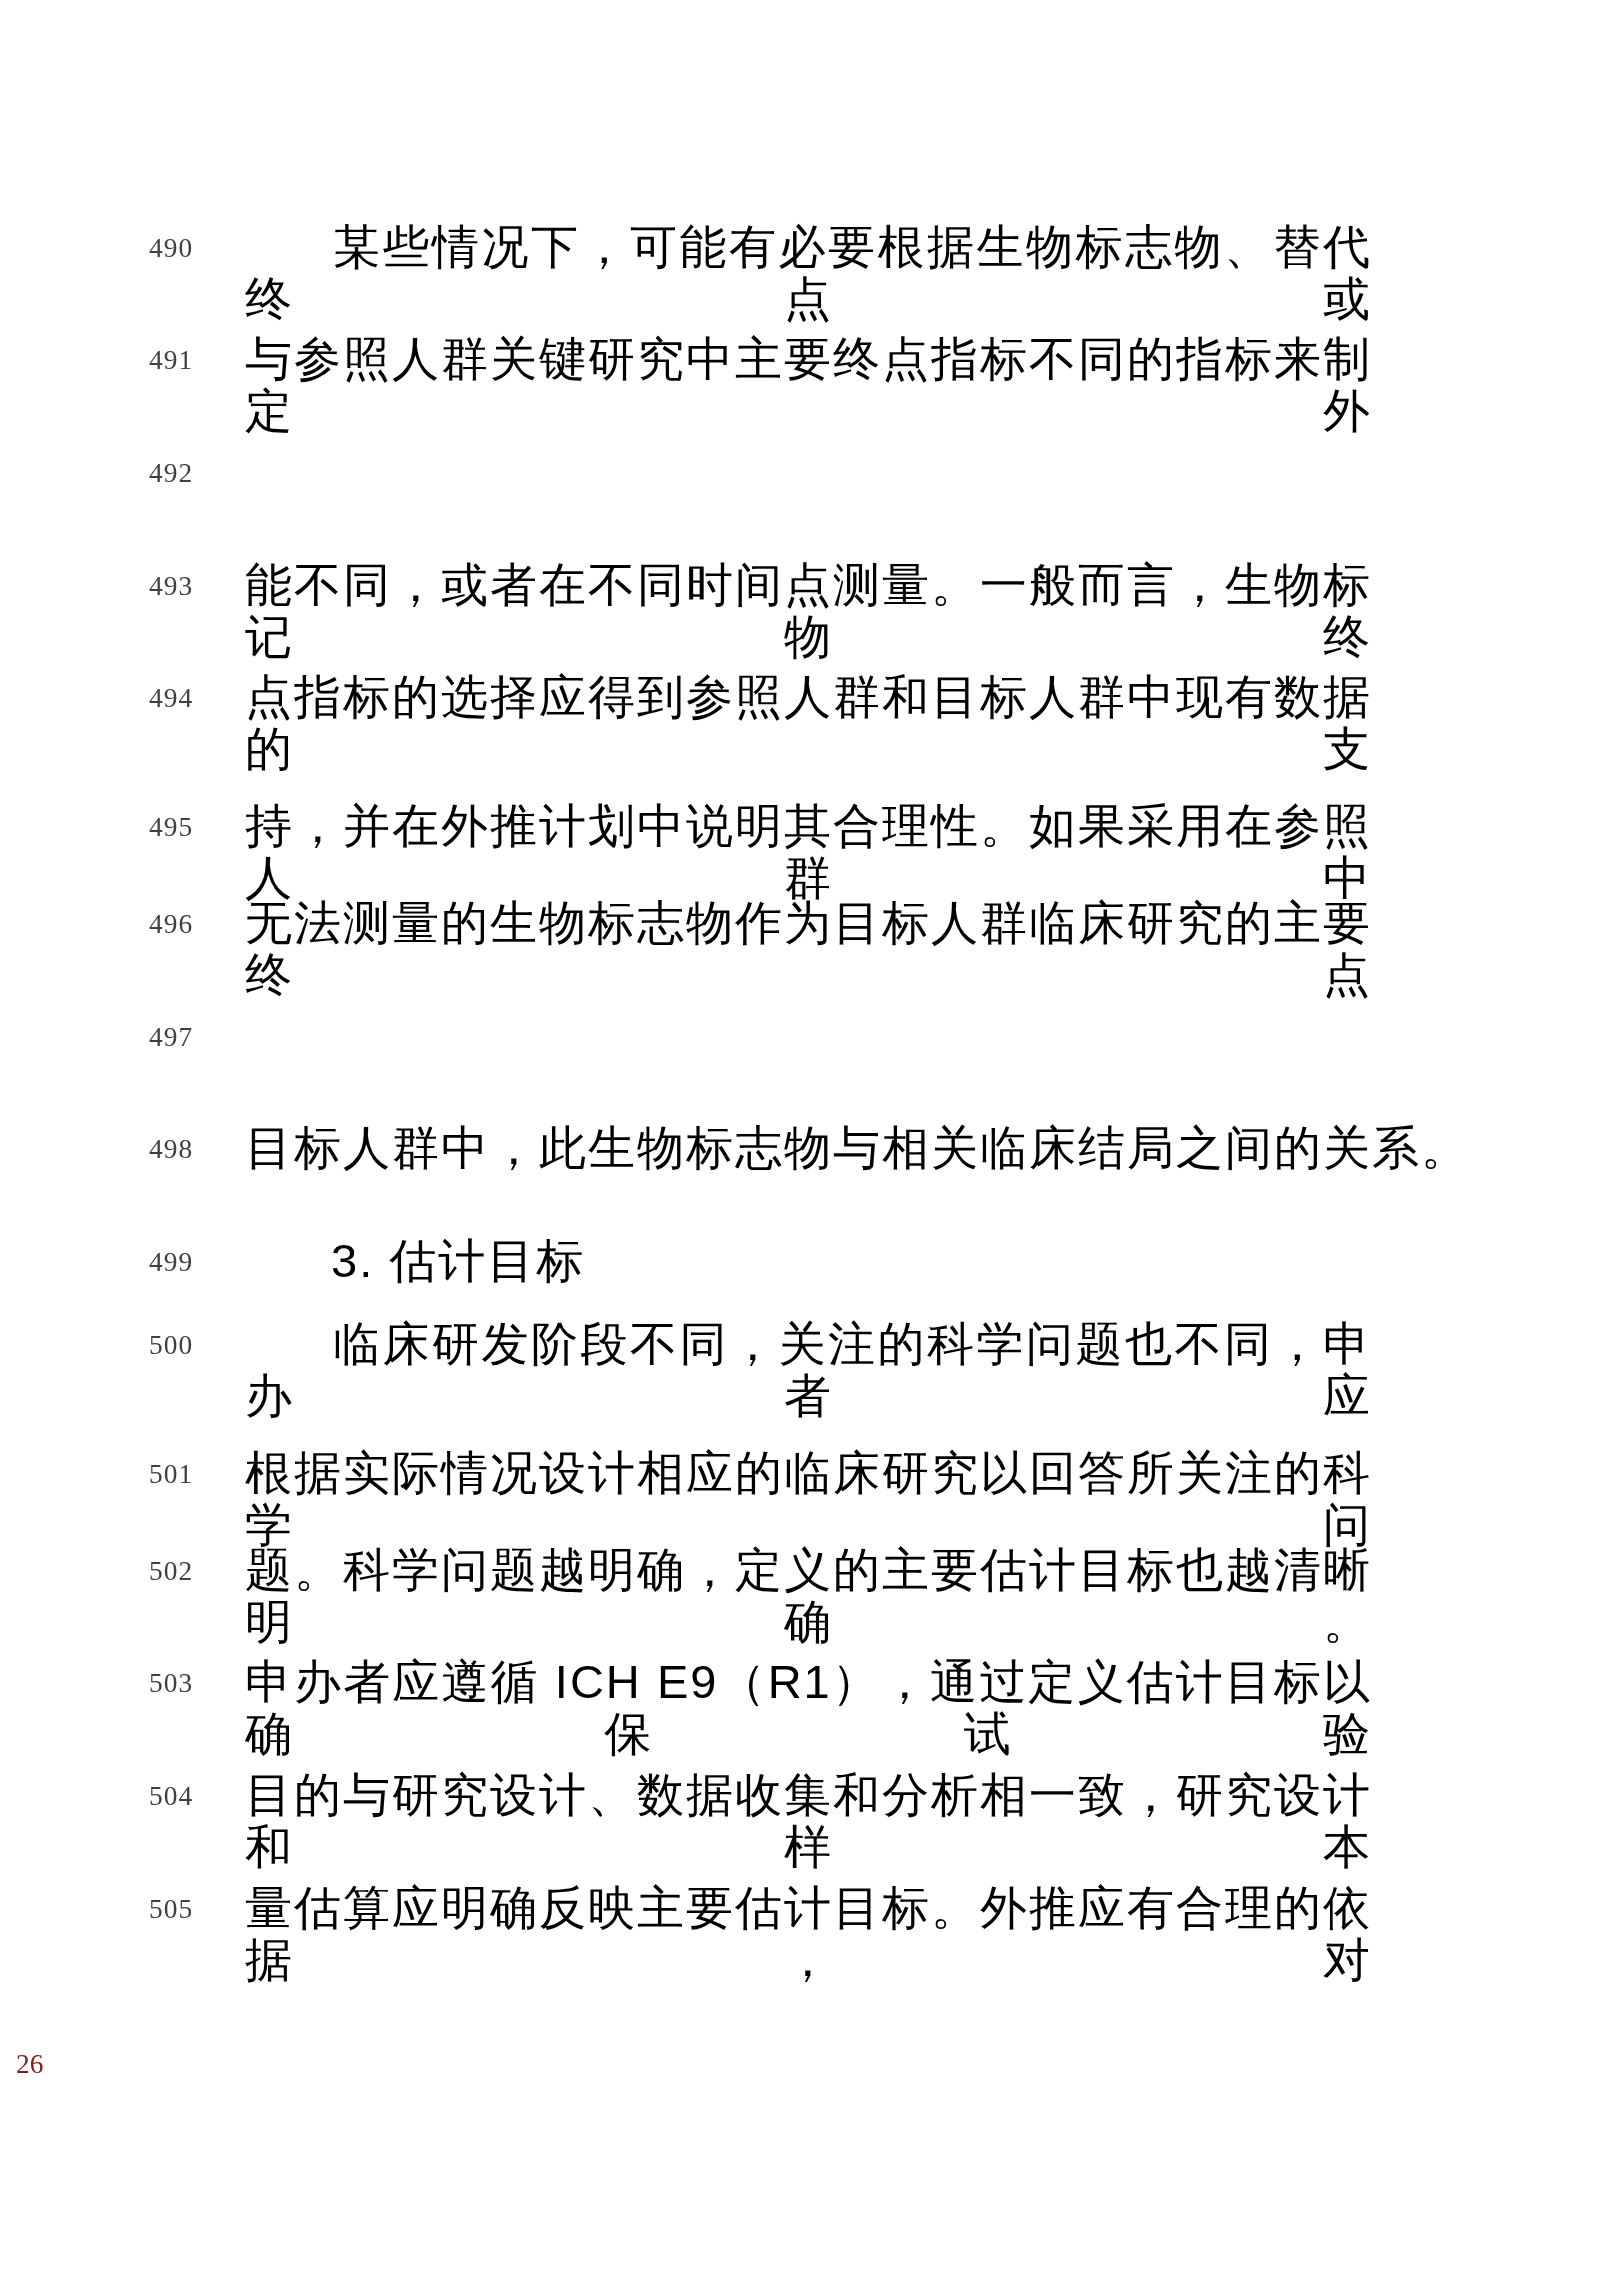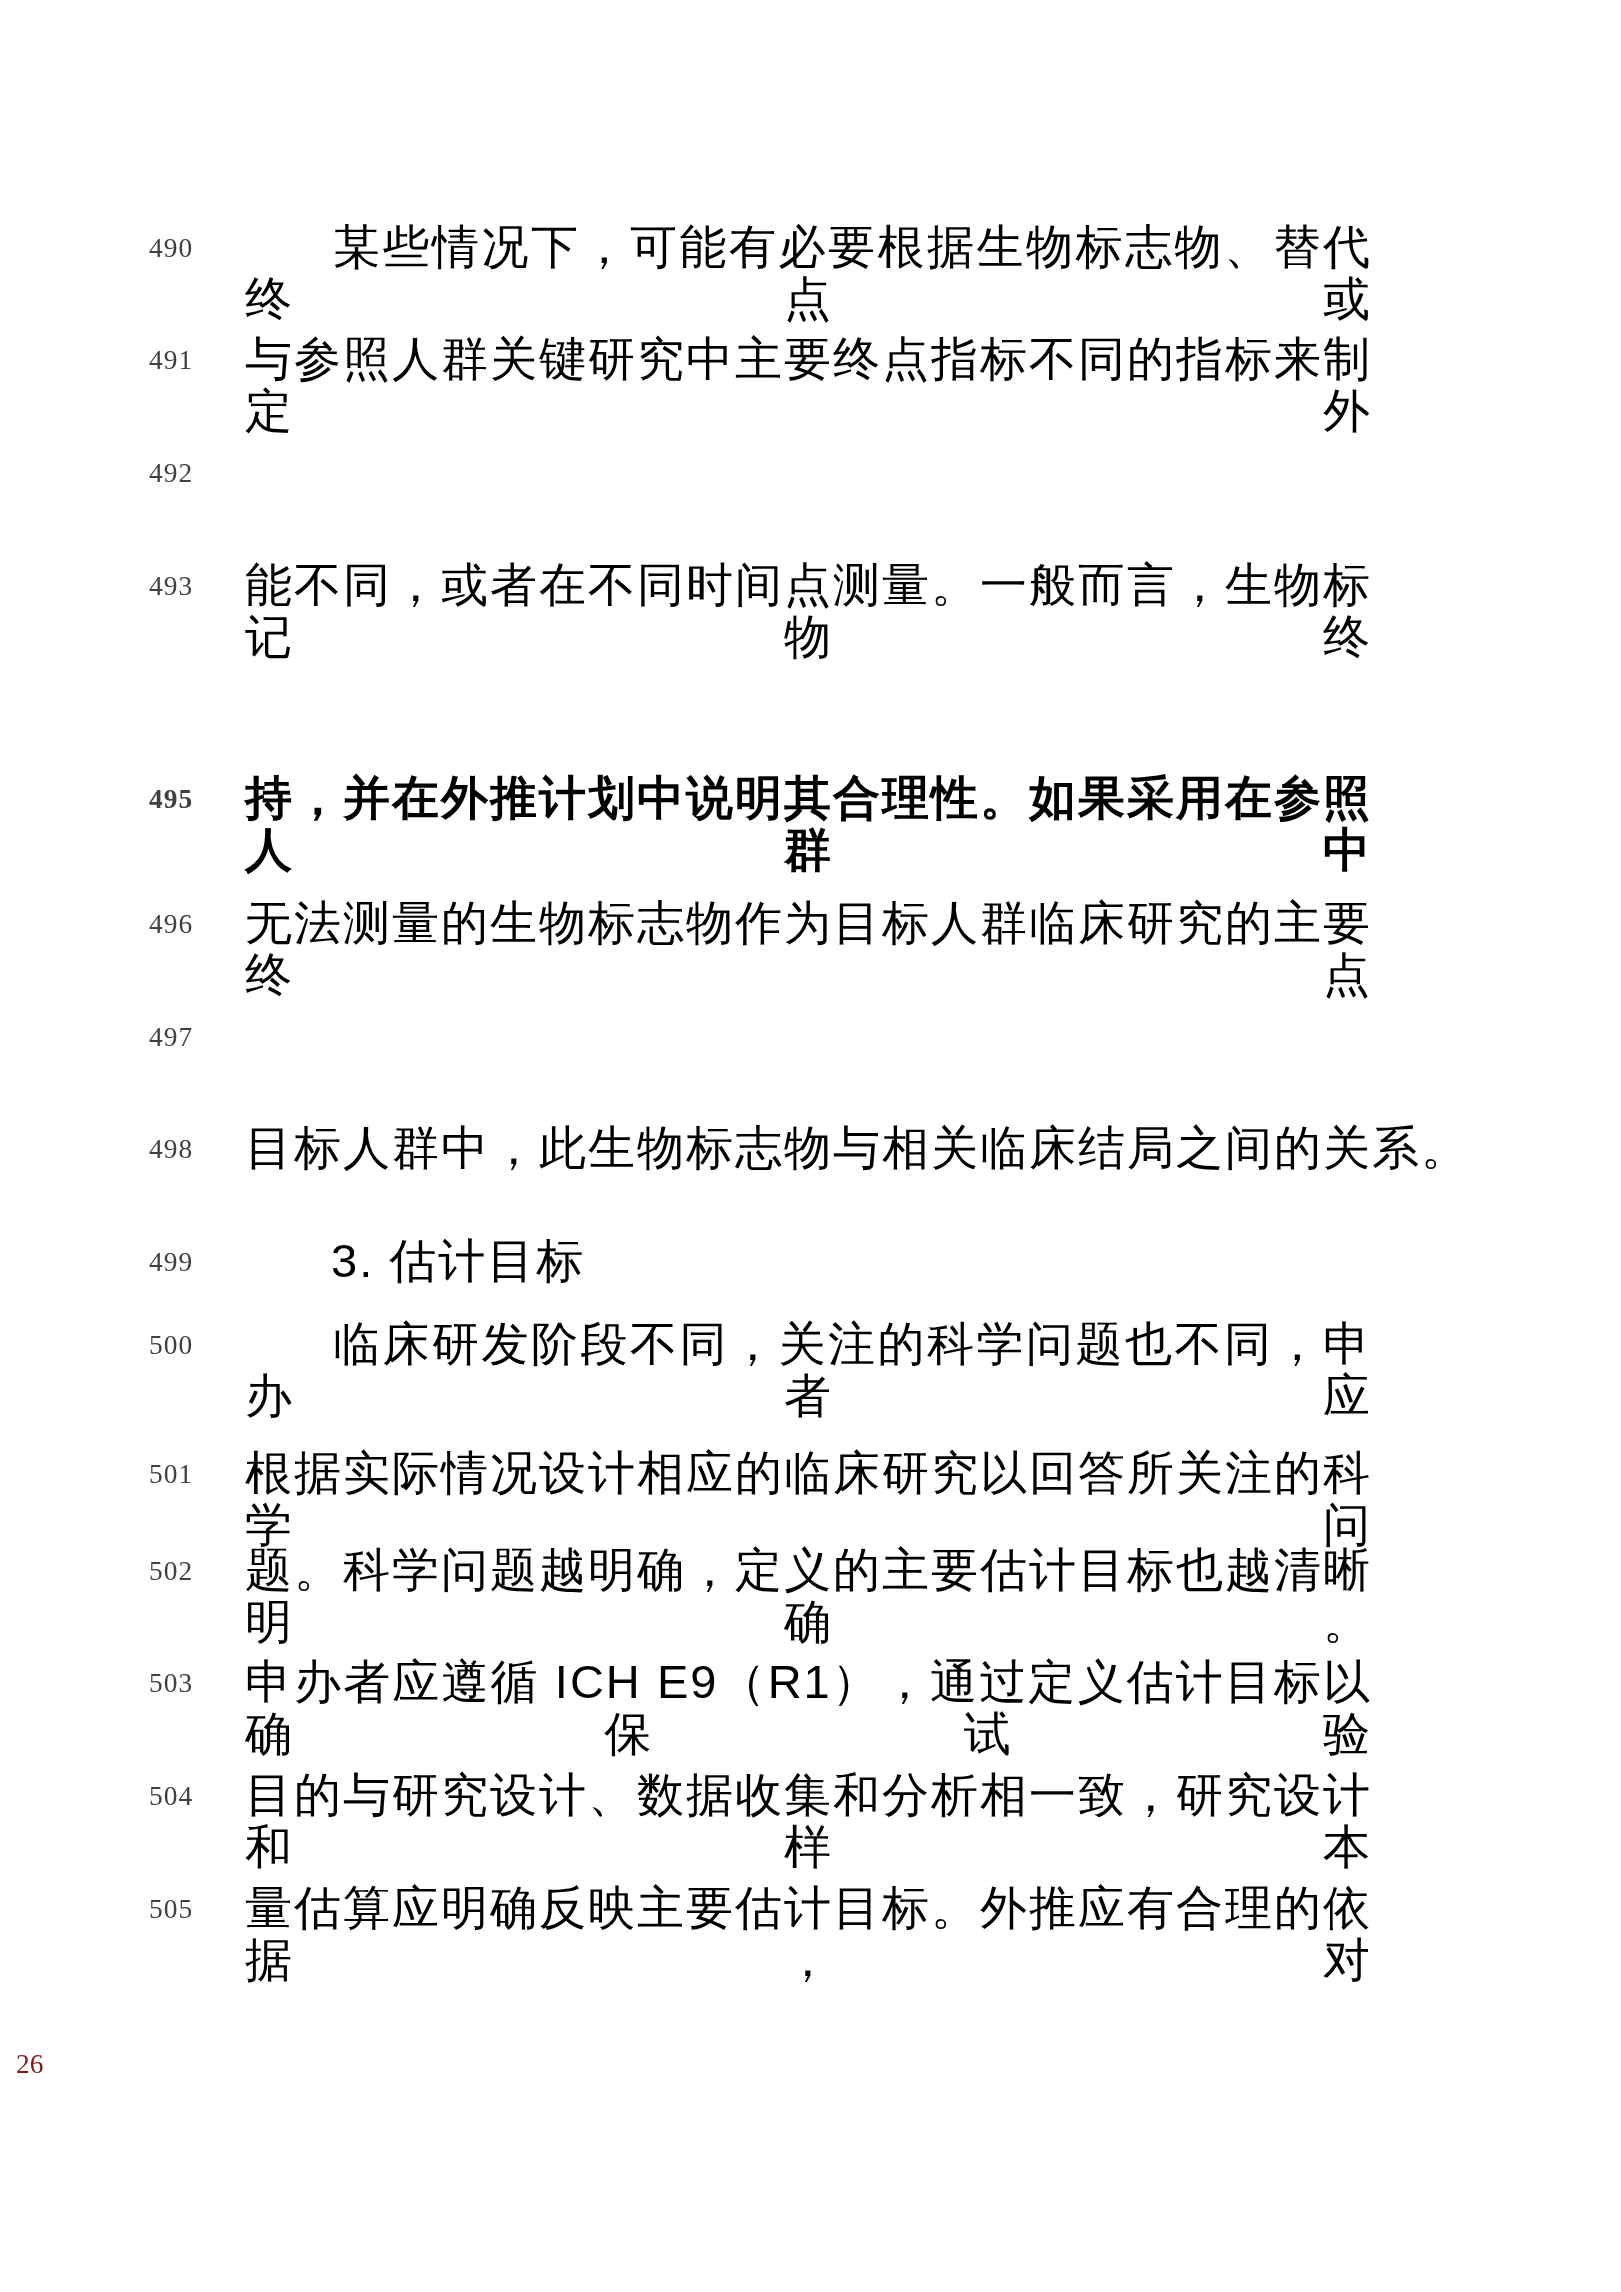--- a/index.html
+++ b/index.html
@@ -50,21 +50,21 @@
   }
   .ind .ltext  { text-indent: 88px; }
   .hind .ltext { text-indent: 86px; }
 
   
   .r0  { top: 221px; }
   .r1  { top: 333px; }
   .r2  { top: 446px; }
   .r3  { top: 559px; }
   .r4  { top: 671px; }
-  .r5  { top: 772px; font-weight: bold; }
+  .r5  { top: 800px; }
   .r6  { top: 897px; }
   .r7  { top: 1010px; }
   .r8  { top: 1122px; }
   .r9  { top: 1235px; }
   .r10 { top: 1318px; }
   .r11 { top: 1447px; }
   .r12 { top: 1544px; }
   .r13 { top: 1656px; }
   .r14 { top: 1769px; }
   .r15 { top: 1882px; }
@@ -97,20 +97,24 @@
 
   <div class="row r2 just">
     <span class="lnum">492</span>
   </div>
 
   <div class="row r3 just">
     <span class="lnum">493</span>
     <div class="ltext">能不同，或者在不同时间点测量。一般而言，生物标记物终</div>
   </div>
 
+  <div class="row r4 just">
+    <span class="lnum">494</span>
+    <div class="ltext">点指标的选择应得到参照人群和目标人群中现有数据的支</div>
+  </div>
 
   <div class="row r5 just">
     <span class="lnum">495</span>
     <div class="ltext">持，并在外推计划中说明其合理性。如果采用在参照人群中</div>
   </div>
 
   <div class="row r6 just">
     <span class="lnum">496</span>
     <div class="ltext">无法测量的生物标志物作为目标人群临床研究的主要终点</div>
   </div>

